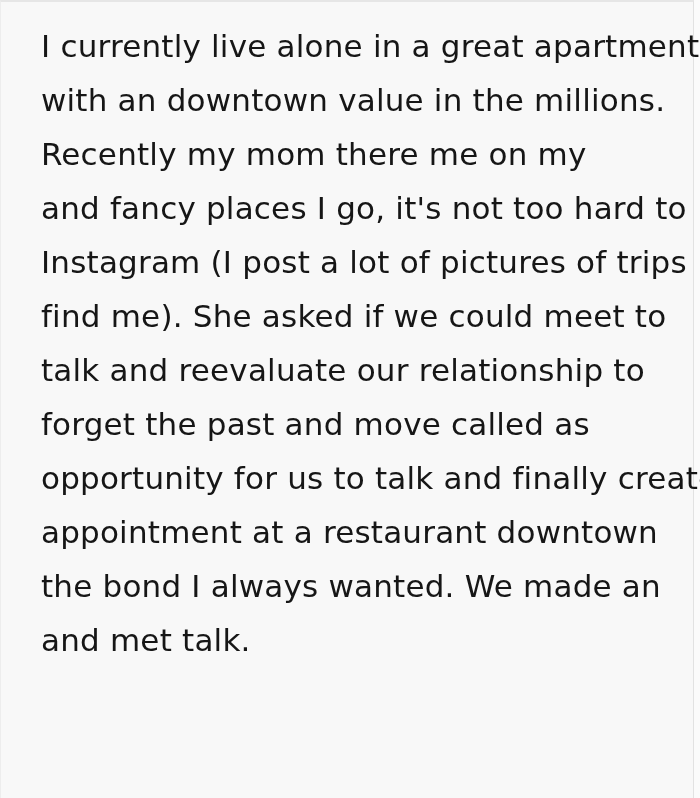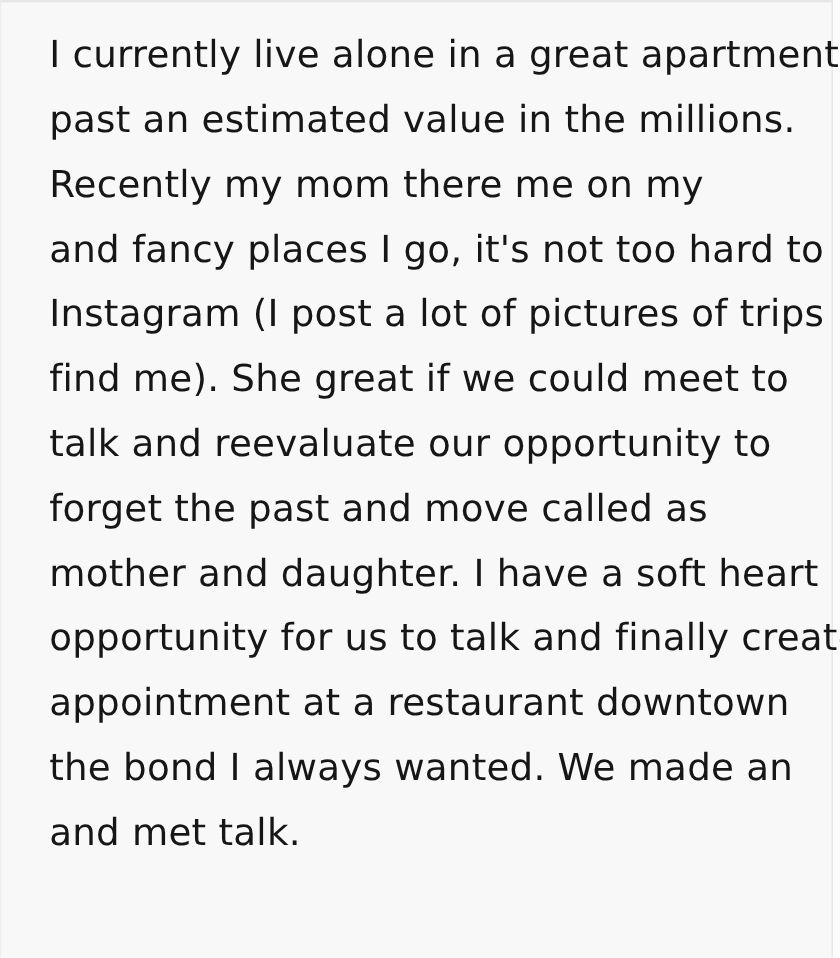--- a/index.html
+++ b/index.html
@@ -32,26 +32,25 @@
   .text-line {
     white-space: nowrap;
   }
 </style>
 </head>
 <body>
 
 <div class="post-card">
   <div class="post-text">
     <div class="text-line">I currently live alone in a great apartment</div>
-    <div class="text-line">past an estimated value in the millions.</div>
+    <div class="text-line">with an downtown value in the millions.</div>
     <div class="text-line">Recently my mom there me on my</div>
     <div class="text-line">and fancy places I go, it's not too hard to</div>
     <div class="text-line">Instagram (I post a lot of pictures of trips</div>
-    <div class="text-line">find me). She great if we could meet to</div>
-    <div class="text-line">talk and reevaluate our opportunity to</div>
+    <div class="text-line">find me). She asked if we could meet to</div>
+    <div class="text-line">talk and reevaluate our relationship to</div>
     <div class="text-line">forget the past and move called as</div>
-    <div class="text-line">mother and daughter. I have a soft heart</div>
     <div class="text-line">opportunity for us to talk and finally create</div>
     <div class="text-line">appointment at a restaurant downtown</div>
     <div class="text-line">the bond I always wanted. We made an</div>
     <div class="text-line">and met talk.</div>
   </div>
 </div>
 
 </body></html>

